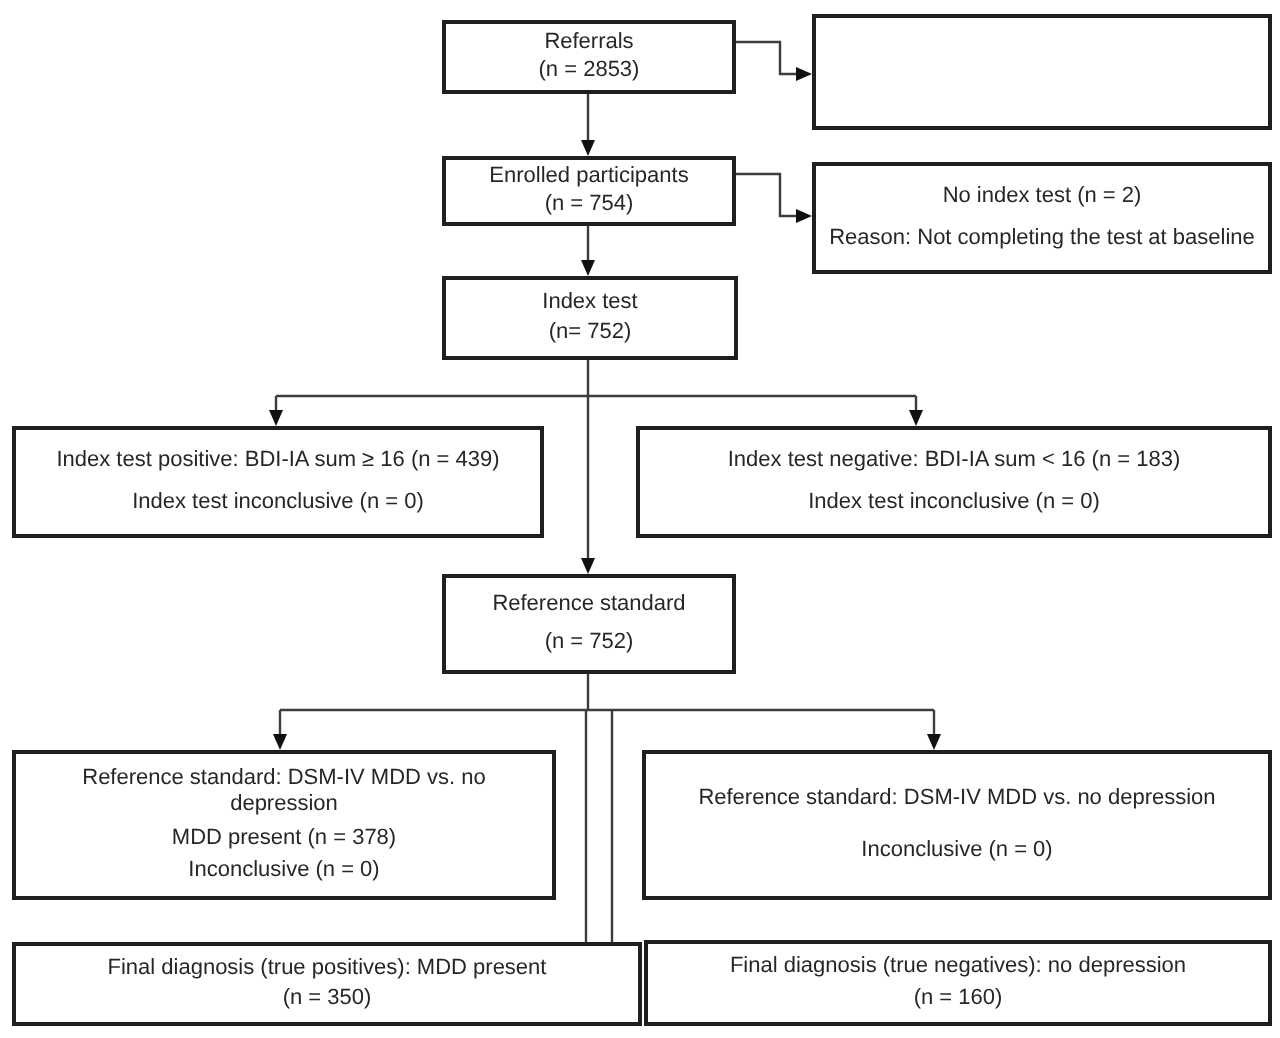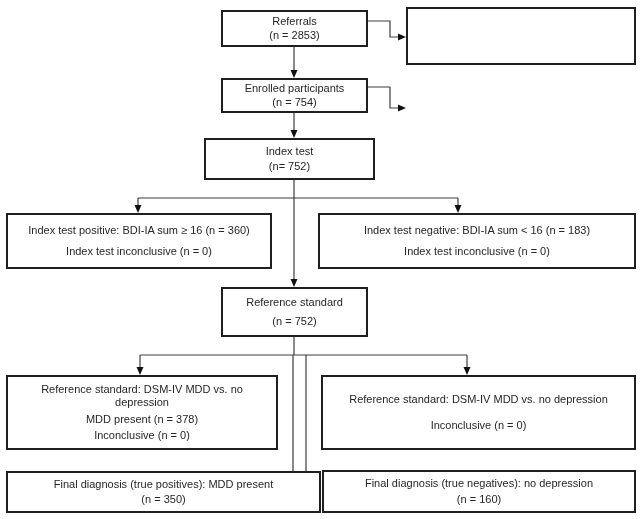--- a/index.html
+++ b/index.html
@@ -66,28 +66,32 @@
   </div>
 
   <div class="box" style="left:406px;top:7px;width:230px;height:58px">
   </div>
 
   <div class="box" style="left:221px;top:78px;width:147px;height:35px">
     <div class="bl">Enrolled participants</div>
     <div class="bl">(n = 754)</div>
   </div>
 
+  <div class="box" style="left:406px;top:81px;width:230px;height:56px">
+    <div class="bl">No index test (n = 2)</div>
+    <div class="bl">Reason: Not completing the test at baseline</div>
+  </div>
 
-  <div class="box" style="left:204px;top:138px;width:171px;height:42px">
+  <div class="box" style="left:221px;top:138px;width:148px;height:42px">
     <div class="bl">Index test</div>
     <div class="bl">(n= 752)</div>
   </div>
 
   <div class="box" style="left:6px;top:213px;width:266px;height:56px">
-    <div class="bl">Index test positive: BDI-IA sum ≥ 16 (n = 360)</div>
+    <div class="bl">Index test positive: BDI-IA sum ≥ 16 (n = 439)</div>
     <div class="bl">Index test inconclusive (n = 0)</div>
   </div>
 
   <div class="box" style="left:318px;top:213px;width:318px;height:56px">
     <div class="bl">Index test negative: BDI-IA sum &lt; 16 (n = 183)</div>
     <div class="bl">Index test inconclusive (n = 0)</div>
   </div>
 
   <div class="box" style="left:221px;top:287px;width:147px;height:50px">
     <div class="bl">Reference standard</div>

